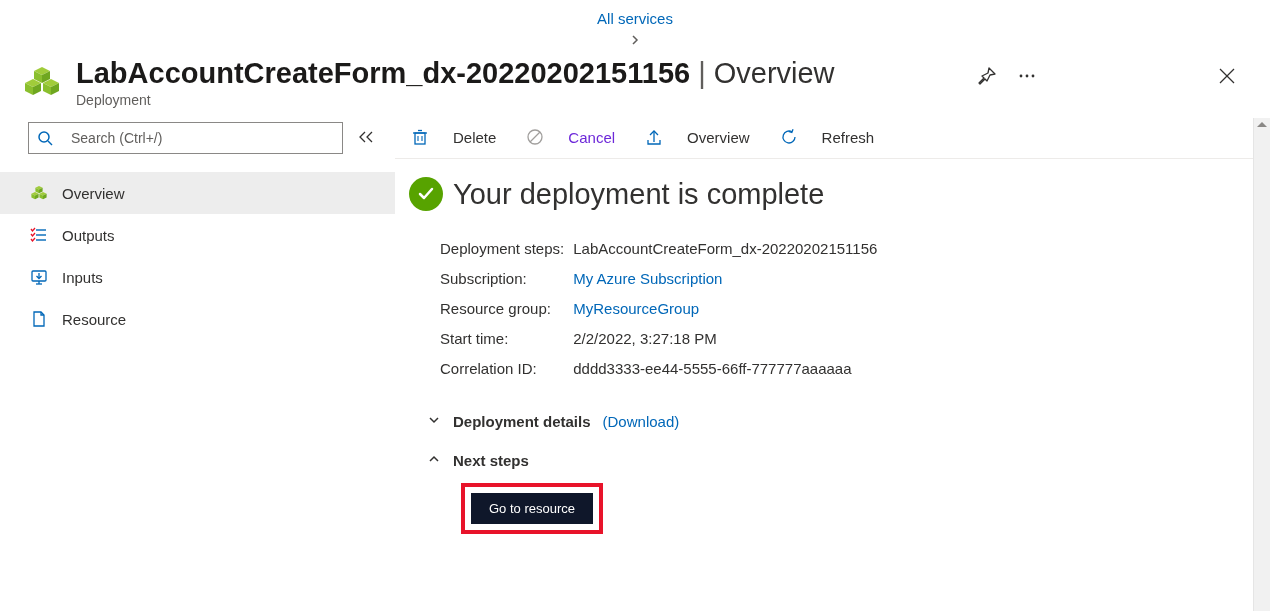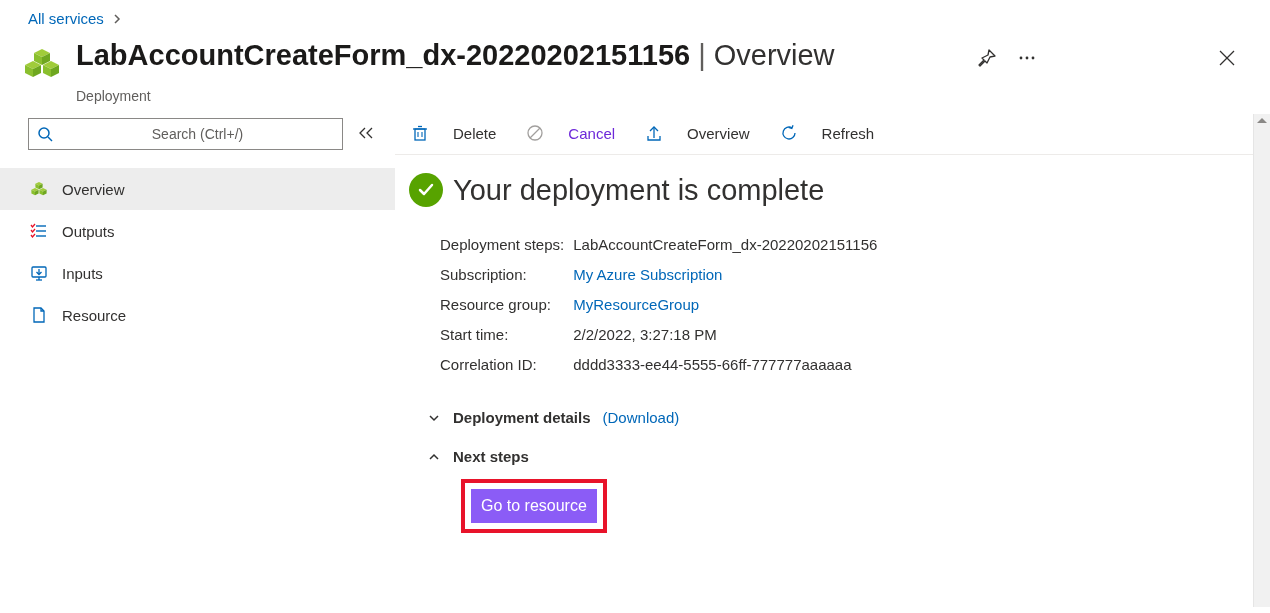--- a/index.html
+++ b/index.html
@@ -17,20 +17,21 @@
   a { text-decoration: none; }
   .link { color: #0067b8; cursor: pointer; }
 
   
   .breadcrumb {
     display: flex;
     align-items: center;
     padding: 10px 28px 6px 28px;
     gap: 8px;
     font-size: 15px;
+    flex-direction: column;
   }
   .chev-small {
     width: 10px; height: 10px;
     display: inline-block;
   }
   .chev-small svg { display:block; }
 
   
   .header {
     display: flex;
@@ -51,21 +52,21 @@
     font-size: 29px;
     font-weight: 600;
     color: #1b1a19;
     white-space: nowrap;
   }
   .title-sep { font-size: 29px; font-weight: 400; color: #605e5c; }
   .title-sub { font-size: 29px; font-weight: 400; color: #323130; }
   .subtitle {
     font-size: 14px;
     color: #605e5c;
-    margin-top: 16px;
+    margin-top: 2px;
   }
 
   .header-actions {
     display: flex;
     align-items: center;
     gap: 22px;
     padding-top: 10px;
     padding-right: 6px;
   }
   .icon-btn { cursor: pointer; display:flex; align-items:center; justify-content:center; color:#323130; }
@@ -102,24 +103,23 @@
     height: 32px;
     padding: 0 8px;
     background: #fff;
   }
   .search-box svg { flex:0 0 auto; }
   .search-box input {
     border: none;
     outline: none;
     font-size: 14px;
     flex: 1;
-    margin-left: 8px;
+    margin-left: 16px;
     color: #be185d;
     background: transparent;
-    text-align: center;
   }
   .search-box input::placeholder { color: #605e5c; }
   .collapse-btn { cursor:pointer; }
 
   .nav-list { list-style:none; padding:0; margin: 6px 0 0 0; }
   .nav-item {
     display: flex;
     align-items: center;
     height: 42px;
     padding: 0 0 0 30px;
@@ -185,41 +185,41 @@
 
   .details {
     padding-left: 28px;
     font-size: 15px;
     line-height: 26px;
   }
   .details td:first-child { padding-right: 6px; white-space: nowrap; }
 
   .section {
     display:flex;
-    align-items:center;
+    align-items:flex-start;
     gap: 12px;
     padding-left: 18px;
     font-size: 15px;
     margin-top: 28px;
   }
   .section-title { font-weight: 600; }
   .chevron { width:14px; display:flex; justify-content:center; cursor:pointer; }
 
   .go-btn-wrap {
     margin: 14px 0 0 52px;
     display: inline-block;
     border: 4px solid #e8132a;
     padding: 6px;
   }
   .go-btn {
-    background: #8b5cf6;
+    background: #0f172a;
     color: #fff;
     border: none;
-    font-size: 16px;
-    padding: 8px 10px;
+    font-size: 13px;
+    padding: 8px 18px;
     cursor: pointer;
   }
 
   
   .scroll-track {
     position: absolute;
     right: 0; top: 0; bottom: 0;
     width: 17px;
     background: #f1f1f1;
     border-left: 1px solid #e5e5e5;

